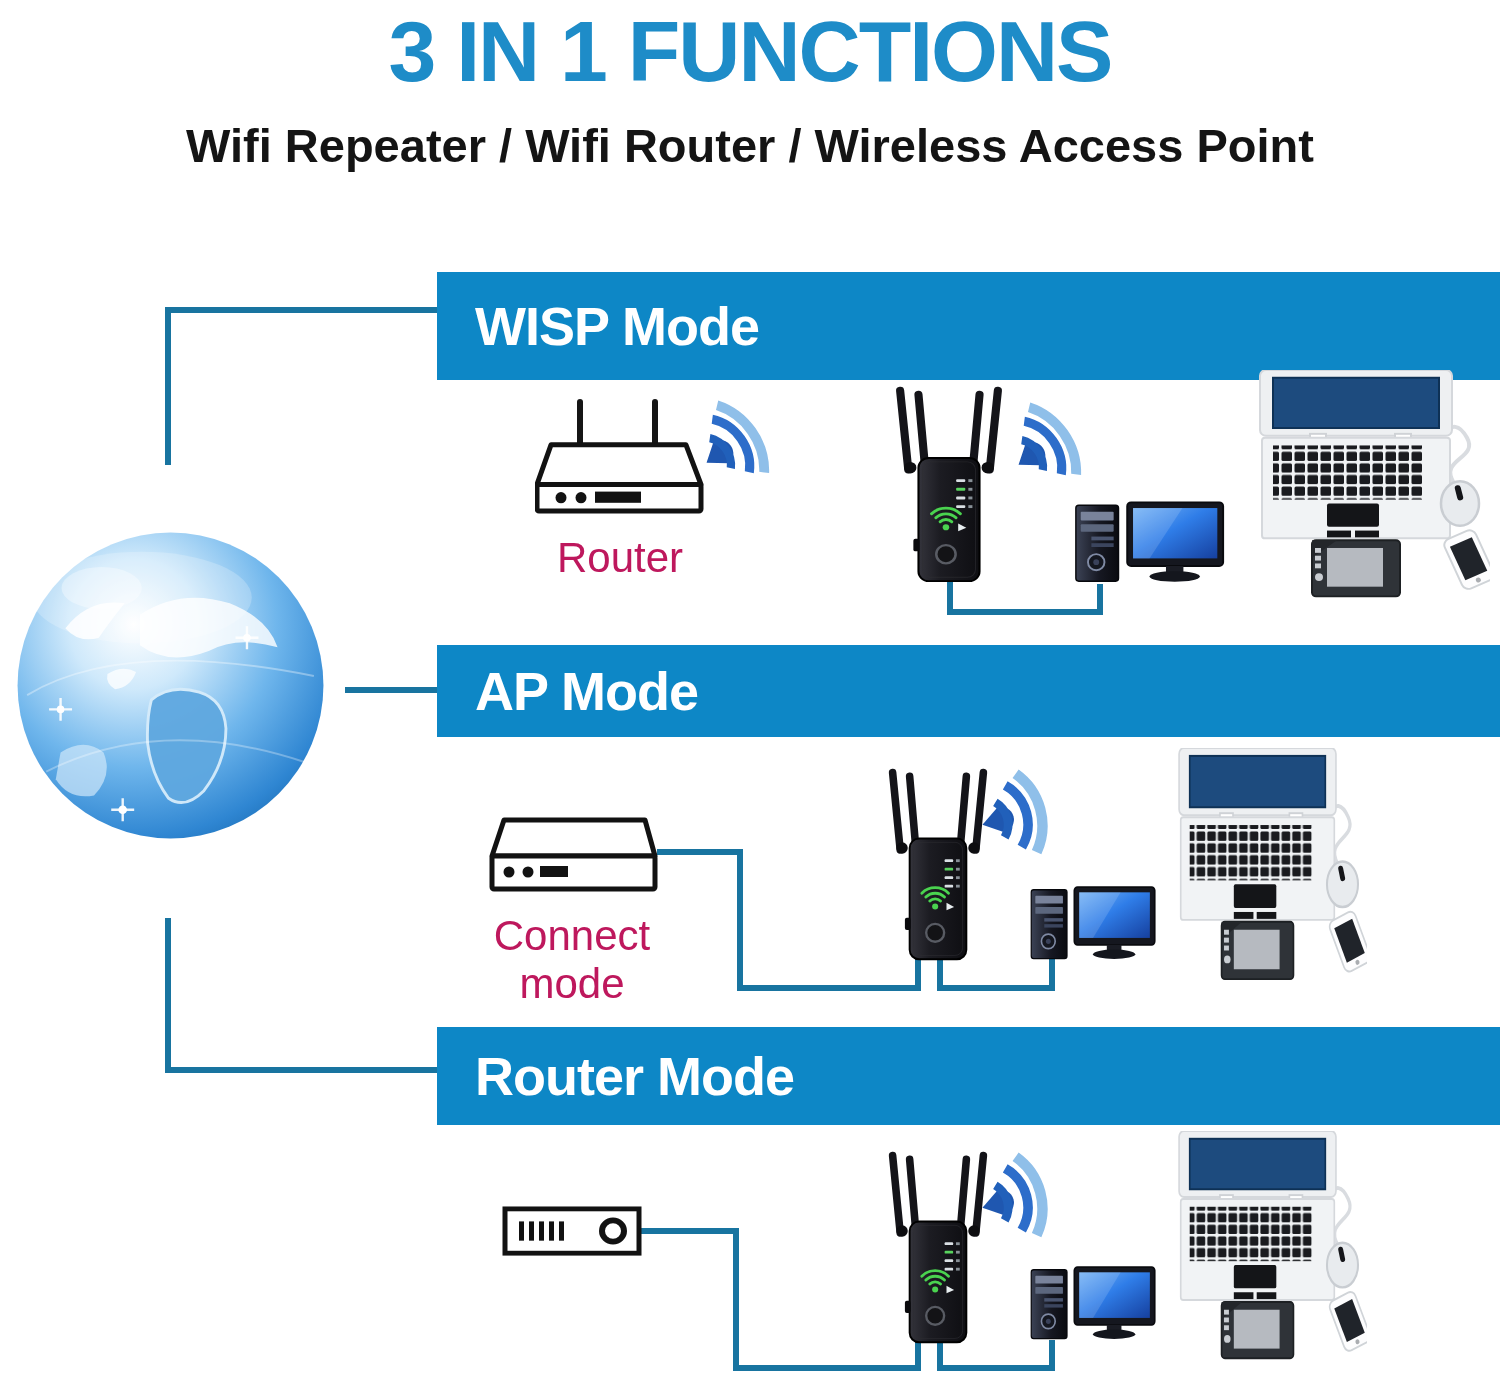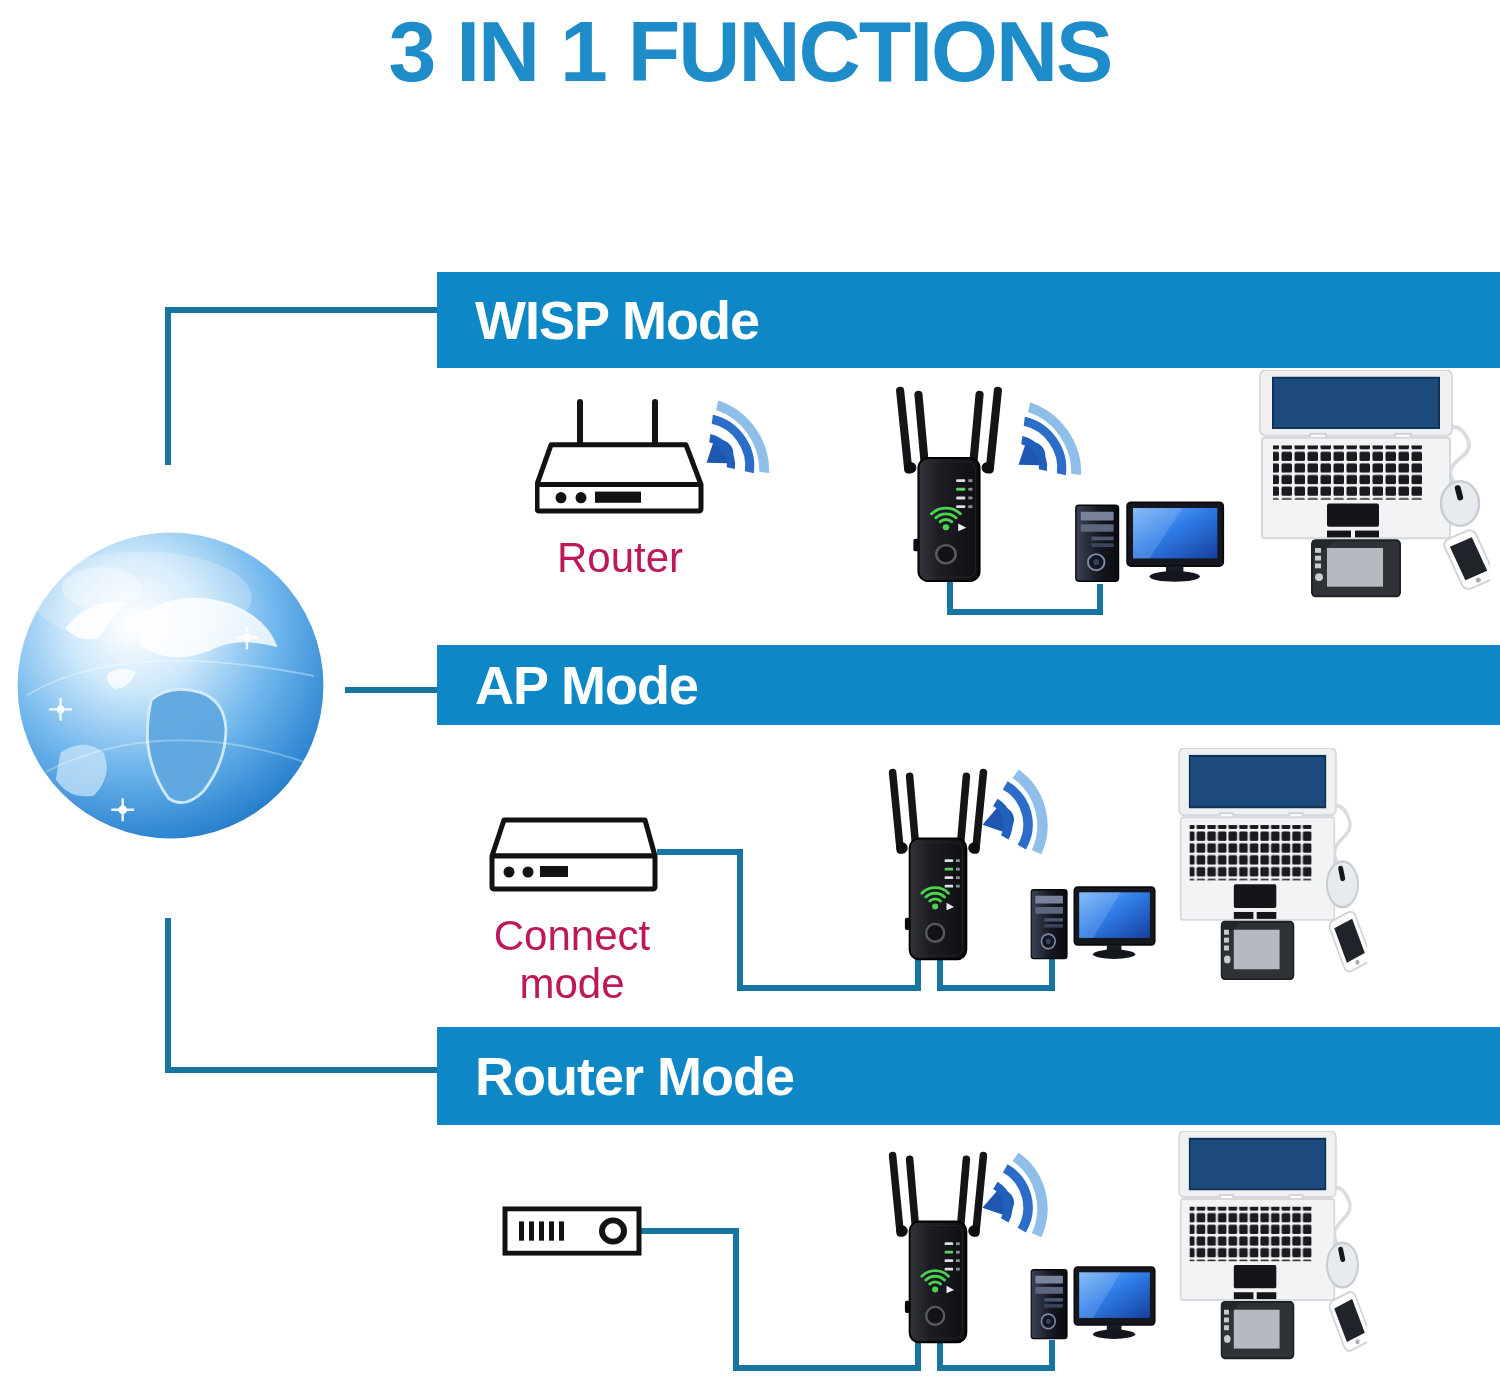--- a/index.html
+++ b/index.html
@@ -161,20 +161,21 @@
         <rect x="27" y="16" width="5" height="20" fill="#121212"></rect>
         <rect x="37" y="16" width="5" height="20" fill="#121212"></rect>
         <rect x="47" y="16" width="5" height="20" fill="#121212"></rect>
         <rect x="57" y="16" width="5" height="20" fill="#121212"></rect>
         <circle cx="111" cy="26" r="11" fill="#ffffff" stroke="#121212" stroke-width="6"></circle>
       </symbol>
     </defs>
   </svg>
 
   <div class="abs title">3 IN 1 FUNCTIONS</div>
+  <div class="abs subtitle">Wifi Repeater / Wifi Router / Wireless Access Point</div>
 
   <svg class="abs inst" style="left:0;top:0" width="1500" height="1378" viewBox="0 0 1500 1378">
     <g fill="none" stroke="#1874a0" stroke-width="6">
       <path d="M168,465 L168,310 L437,310"></path>
       <path d="M345,690 L437,690"></path>
       <path d="M168,918 L168,1070 L437,1070"></path>
       <path d="M950,579 L950,612 L1100,612 L1100,584"></path>
       <path d="M657,852 L740,852 L740,988 L918,988 L918,958"></path>
       <path d="M940,958 L940,988 L1052,988 L1052,958"></path>
       <path d="M640,1231 L736,1231 L736,1368 L918,1368 L918,1341"></path>
@@ -205,24 +206,24 @@
       <path d="M250,108 L250,132 M238,120 L262,120"></path>
       <path d="M120,288 L120,312 M108,300 L132,300"></path>
     </g>
     <circle cx="55" cy="195" r="4" fill="#ffffff"></circle>
     <circle cx="250" cy="120" r="4" fill="#ffffff"></circle>
     <circle cx="120" cy="300" r="4.5" fill="#ffffff"></circle>
     <ellipse cx="140" cy="78" rx="115" ry="48" fill="#ffffff" opacity="0.22"></ellipse>
     <ellipse cx="98" cy="68" rx="42" ry="22" fill="#ffffff" opacity="0.35"></ellipse>
   </svg>
 
-  <div class="abs banner" style="top:272px;height:96px">
+  <div class="abs banner" style="top:272px;height:108px">
     <span>WISP Mode</span>
   </div>
-  <div class="abs banner" style="top:645px;height:80px">
+  <div class="abs banner" style="top:645px;height:92px">
     <span>AP Mode</span>
   </div>
   <div class="abs banner" style="top:1027px;height:98px">
     <span>Router Mode</span>
   </div>
 
   <svg class="abs inst" style="left:535px;top:398px" width="170" height="117" viewBox="0 0 170 115" preserveAspectRatio="none">
       <use href="#sym-router3d"></use>
     </svg>
   <div class="abs dev-label" style="left:535px;top:534px;width:170px">Router</div>

